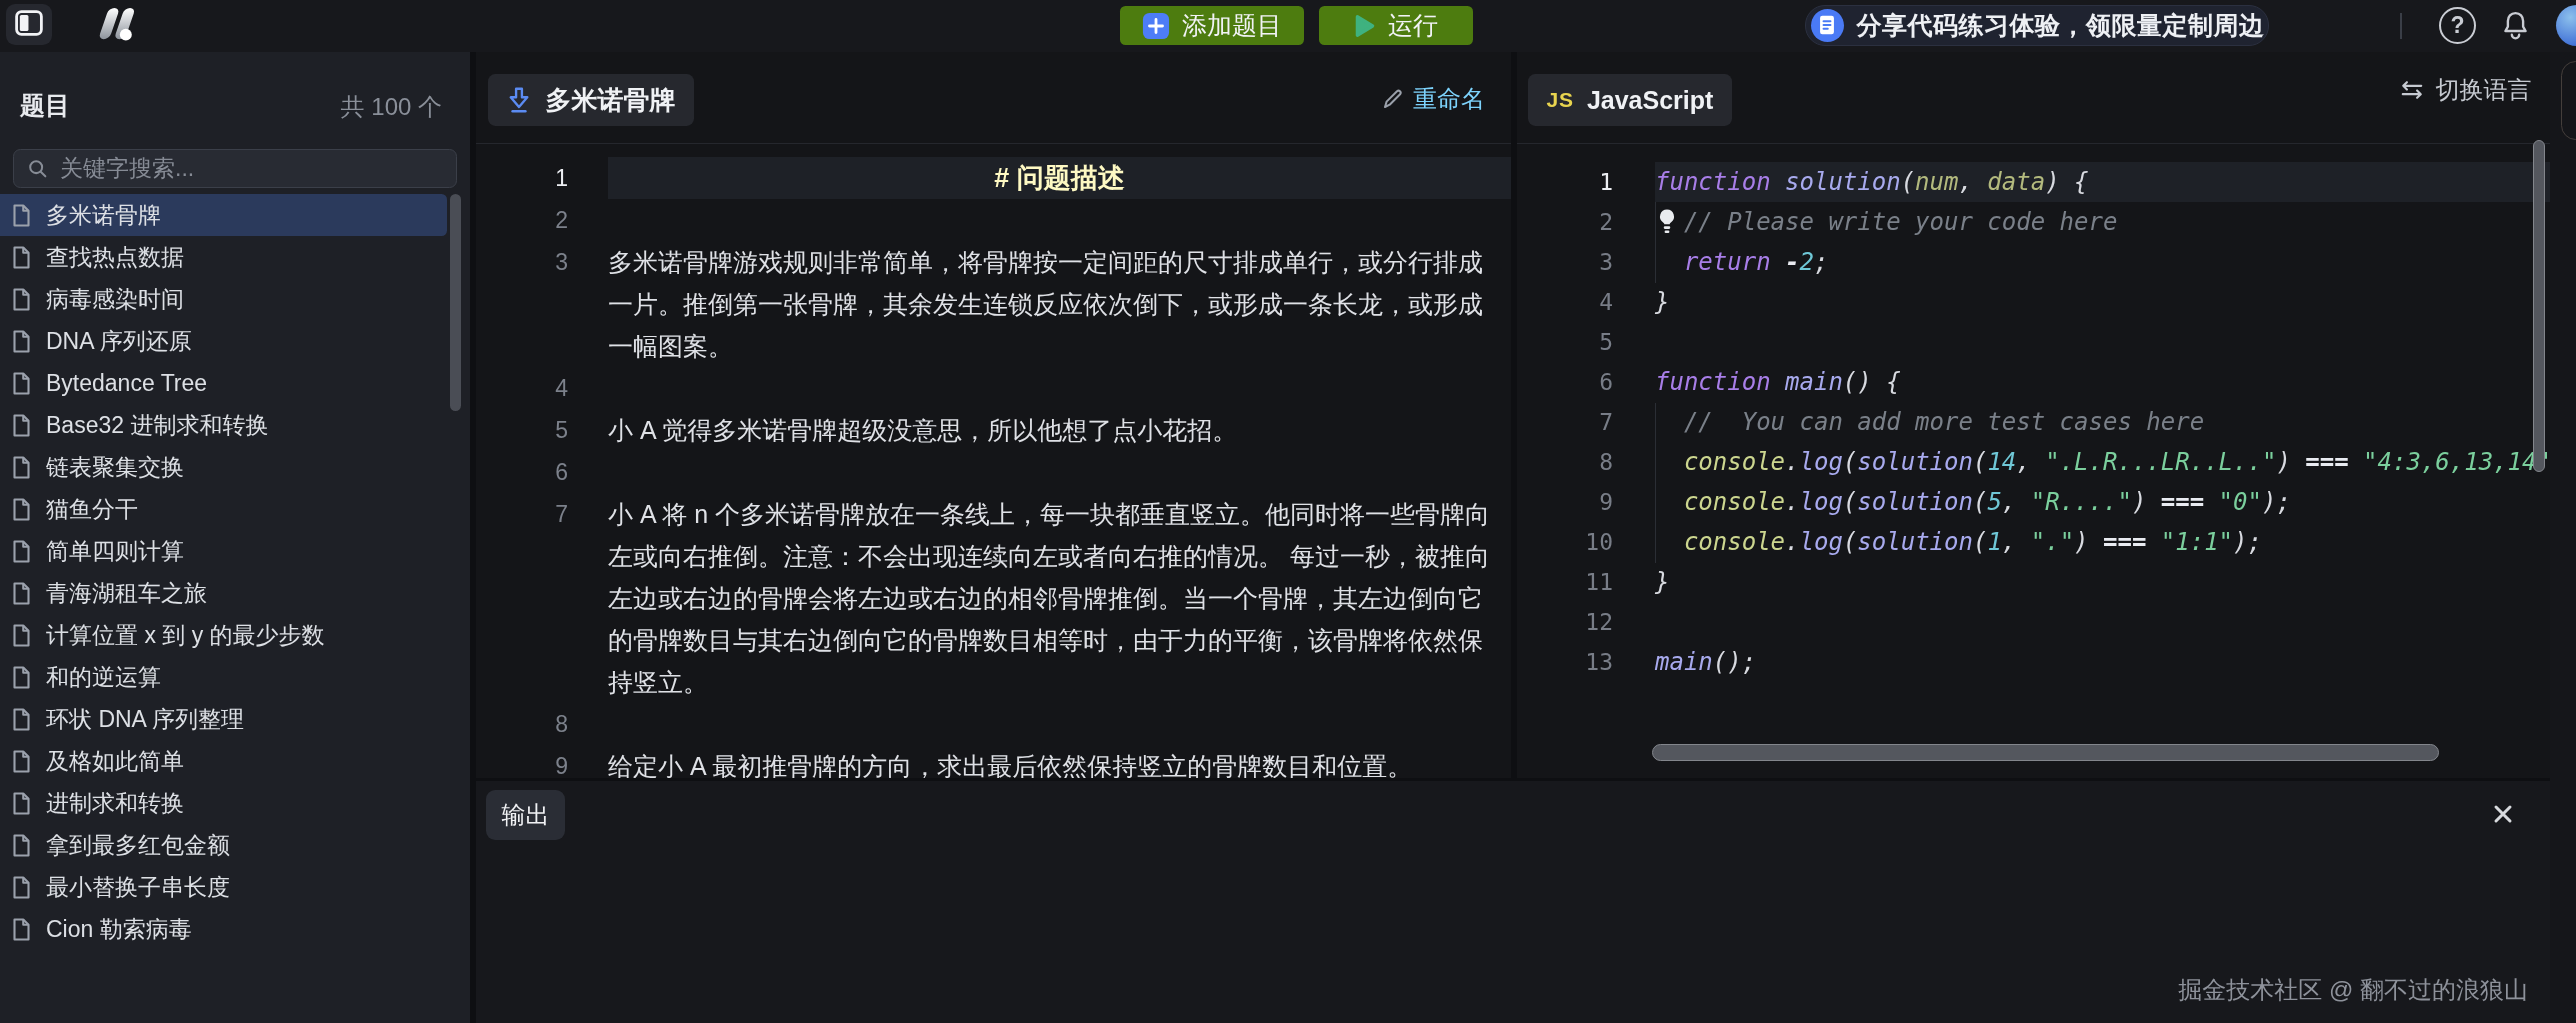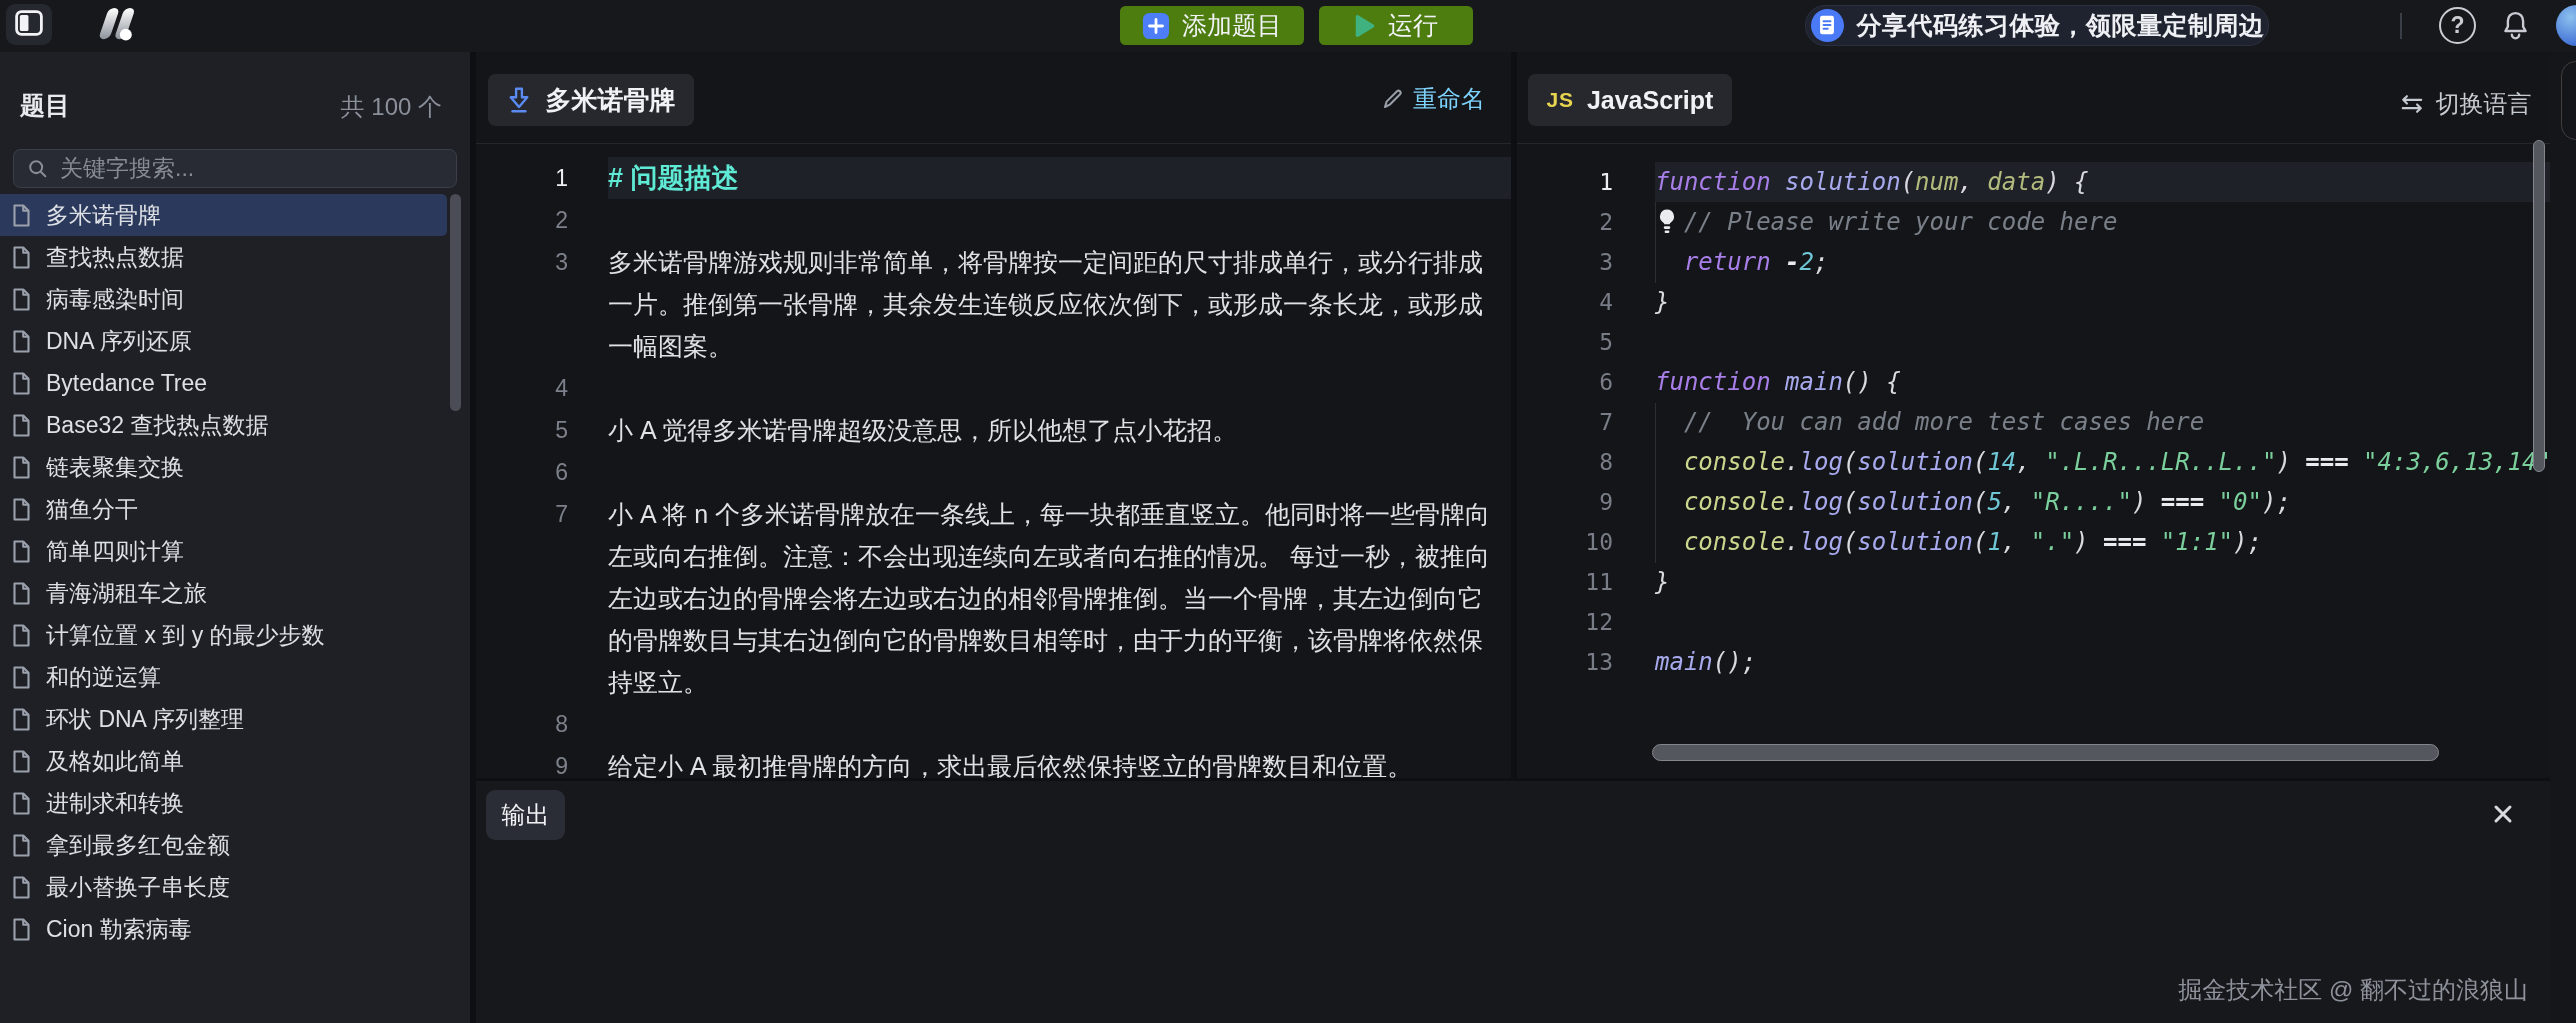--- a/index.html
+++ b/index.html
@@ -50,28 +50,28 @@
     display:flex; align-items:center; gap:13px; padding:0 18.4px; cursor:pointer; }
   .head-tab .tab-label { font-size:26px; font-weight:700; color:#f0f2f5; }
   #rename-btn { position:absolute; right:26px; top:31px; display:flex; align-items:center; gap:8.3px;
     background:none; border:none; color:#7dd3fc; font-size:24px; cursor:pointer; font-family:inherit; }
   #md-content { position:absolute; left:0; top:105px; right:0; bottom:0; overflow:hidden; }
   .md-row { display:flex; min-height:42px; }
   .md-num { width:92px; text-align:right; color:#7c818b; font-size:23px; line-height:42px; flex:none; }
   .md-text { margin-left:40px; width:894px; font-size:25px; line-height:42px; color:#dfe1e6; }
   .md-row.active .md-num { color:#eceef2; }
   .md-row.active .md-text { flex:1; width:auto; background:#1e2127; margin-right:0; }
-  .md-text.heading { color:#5eead4; font-weight:700; font-size:27px; }
+  .md-text.heading { color:#fef9c3; font-weight:700; font-size:27px;text-align:center; }
 
   
   #code-panel { position:absolute; left:1517px; top:52px; width:1033px; height:726px; background:#141518; overflow:hidden; }
   #js-tab { left:11px; }
   #js-badge { color:#e8d44f; font-size:21px; font-weight:700; letter-spacing:0.9px; }
   #js-tab .tab-label { font-weight:600; font-size:25px; }
-  #switch-lang { position:absolute; right:18.4px; top:36px; display:flex; align-items:center; gap:10px;
+  #switch-lang { position:absolute; right:18.4px; top:22px; display:flex; align-items:center; gap:10px;
     background:none; border:none; color:#c6cad1; font-size:24px; cursor:pointer; font-family:inherit; }
   #code-content { position:absolute; left:0; top:110px; right:0; bottom:0; overflow:hidden;
     font-family:"DejaVu Sans Mono",monospace; }
   .code-row { display:flex; height:40px; line-height:40px; }
   .code-num { width:96px; text-align:right; color:#787d87; font-size:23px; flex:none;
     font-family:"DejaVu Sans Mono",monospace; }
   .code-text { margin-left:42px; flex:1; white-space:pre; font-size:24px; position:relative;font-style:italic; }
   .code-row.active .code-num { color:#eceef2; }
   .code-row.active .code-text { background:#1e2127; }
   .tok-kw { color:#a87ee8; } .tok-id { color:#a8aaee; } .tok-pr { color:#b3ba7e; }
@@ -214,21 +214,21 @@
           <path d="M4 2.5h10l6 6v17H4z" fill="none" stroke="#9ba1ac" stroke-width="2.4" stroke-linejoin="round"></path>
           <path d="M14 2.5v6h6" fill="none" stroke="#9ba1ac" stroke-width="2.4" stroke-linejoin="round"></path>
         </svg>
         <span class="side-label">Bytedance Tree</span>
       </div>
       <div class="side-item">
         <svg width="21" height="25" viewBox="0 0 24 28">
           <path d="M4 2.5h10l6 6v17H4z" fill="none" stroke="#9ba1ac" stroke-width="2.4" stroke-linejoin="round"></path>
           <path d="M14 2.5v6h6" fill="none" stroke="#9ba1ac" stroke-width="2.4" stroke-linejoin="round"></path>
         </svg>
-        <span class="side-label">Base32 查找热点数据</span>
+        <span class="side-label">Base32 进制求和转换</span>
       </div>
       <div class="side-item">
         <svg width="21" height="25" viewBox="0 0 24 28">
           <path d="M4 2.5h10l6 6v17H4z" fill="none" stroke="#9ba1ac" stroke-width="2.4" stroke-linejoin="round"></path>
           <path d="M14 2.5v6h6" fill="none" stroke="#9ba1ac" stroke-width="2.4" stroke-linejoin="round"></path>
         </svg>
         <span class="side-label">链表聚集交换</span>
       </div>
       <div class="side-item">
         <svg width="21" height="25" viewBox="0 0 24 28">

